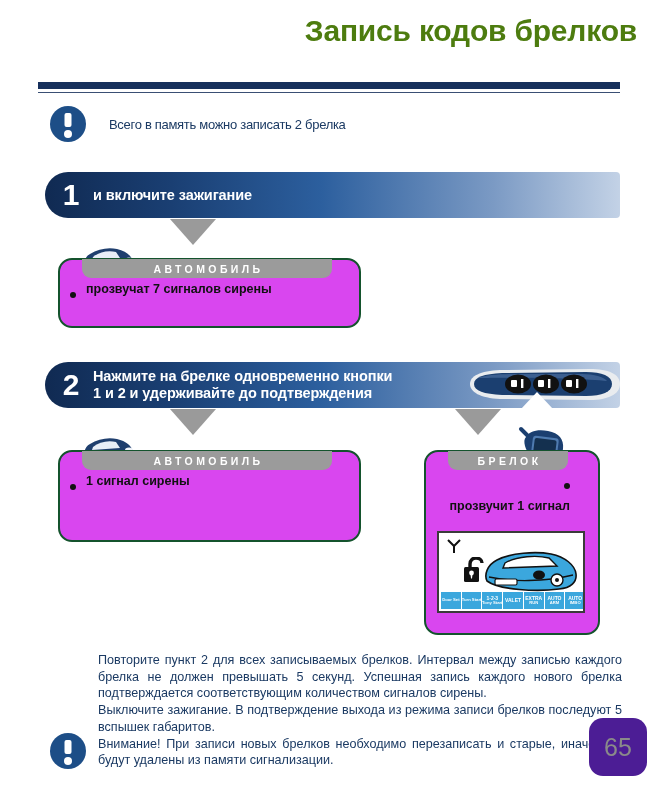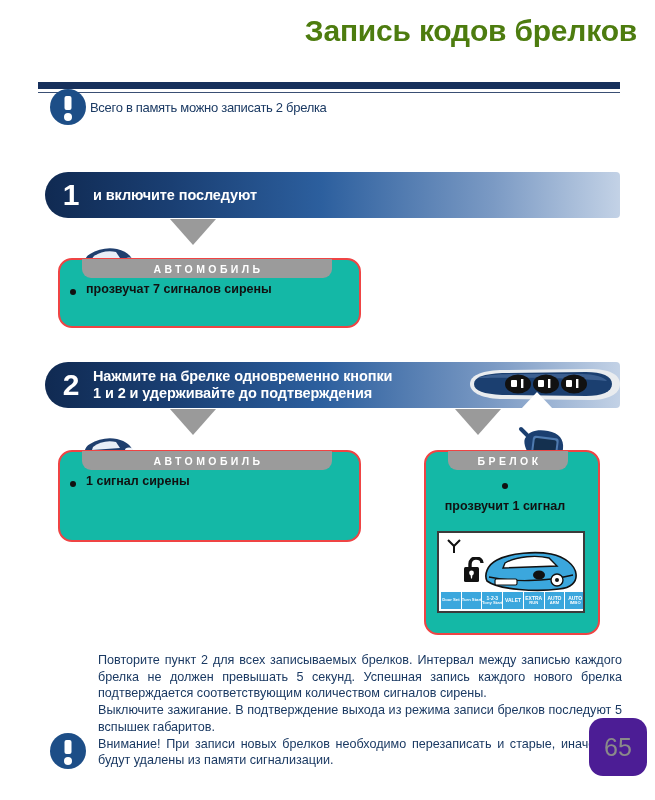--- a/index.html
+++ b/index.html
@@ -40,24 +40,24 @@
   .rule-thin {
     height: 1px;
     background: #3a4f74;
     width: 100%;
   }
 
   
   .note-top {
     position: absolute;
     left: 50px;
-    top: 89px;
+    top: 106px;
     display: flex;
     align-items: center;
-    gap: 4px;
+    gap: 23px;
   }
   .excl-icon {
     width: 36px;
     height: 36px;
     border-radius: 50%;
     background: #1d4e87;
     flex: 0 0 auto;
     position: relative;
   }
   .excl-icon::before {
@@ -143,23 +143,23 @@
     position: absolute;
     width: 0; height: 0;
     border-left: 16px solid transparent;
     border-right: 16px solid transparent;
     border-bottom: 17px solid #ffffff;
   }
 
   
   .panel {
     position: absolute;
-    border: 2px solid #ef4444;
+    border: 2px solid #14532d;
     border-radius: 14px;
-    background: #14b8a6;
+    background: #d946ef;
   }
   .panel-head {
     position: absolute;
     left: 22px;
     top: -1px;
     height: 19px;
     background: #9b9b9b;
     border-radius: 0 0 9px 9px;
     display: flex;
     align-items: center;
@@ -169,21 +169,21 @@
     color: #ffffff;
     font-size: 10.5px;
     font-weight: bold;
     letter-spacing: 3.4px;
     padding-left: 3px;
   }
   .bullet-row {
     position: absolute;
     display: flex;
     gap: 10px;
-    align-items: center;
+    align-items: flex-end;
   }
   .bullet-dot {
     width: 6px; height: 6px;
     background: #111111;
     border-radius: 50%;
     margin-top: 5px;
     flex: 0 0 auto;
   }
   .bullet-text {
     font-size: 12.5px;
@@ -317,21 +317,21 @@
 </div>
 
 <div class="note-top">
   <div class="excl-icon"></div>
   <div class="note-top-text">Всего в память можно записать 2 брелка</div>
 </div>
 
 <div class="step-banner" id="step1-banner">
   <div class="step-num">1</div>
   <div class="step-text">
-    <div>и включите последуют</div>
+    <div>и включите зажигание</div>
   </div>
 </div>
 
 <div class="tri-down" style="left:170px; top:219px;"></div>
 
 <svg class="car-badge" style="left:78px; top:240px;" viewBox="0 0 62 44">
   <path d="M6 30 C2 26 3 16 10 12 C18 7 30 4 40 6 C50 8 57 14 58 22 C59 30 54 37 45 38 C32 40 14 38 6 30 Z" fill="#ffffff" stroke="#ffffff" stroke-width="5" stroke-linejoin="round"></path>
   <path d="M8 29 C5 25 6 17 12 14 C20 9 30 7 39 9 C48 11 54 16 55 22 C56 29 51 34 43 35 C31 37 15 35 8 29 Z" fill="#1f3f6e"></path>
   <path d="M15 17 C21 12 30 10 38 12 L42 18 L14 20 Z" fill="#e8eef7"></path>
   <path d="M9 26 C22 29 40 29 54 24 C54 29 50 33 43 34 C30 36 15 33 9 26 Z" fill="#3a5f93"></path>

